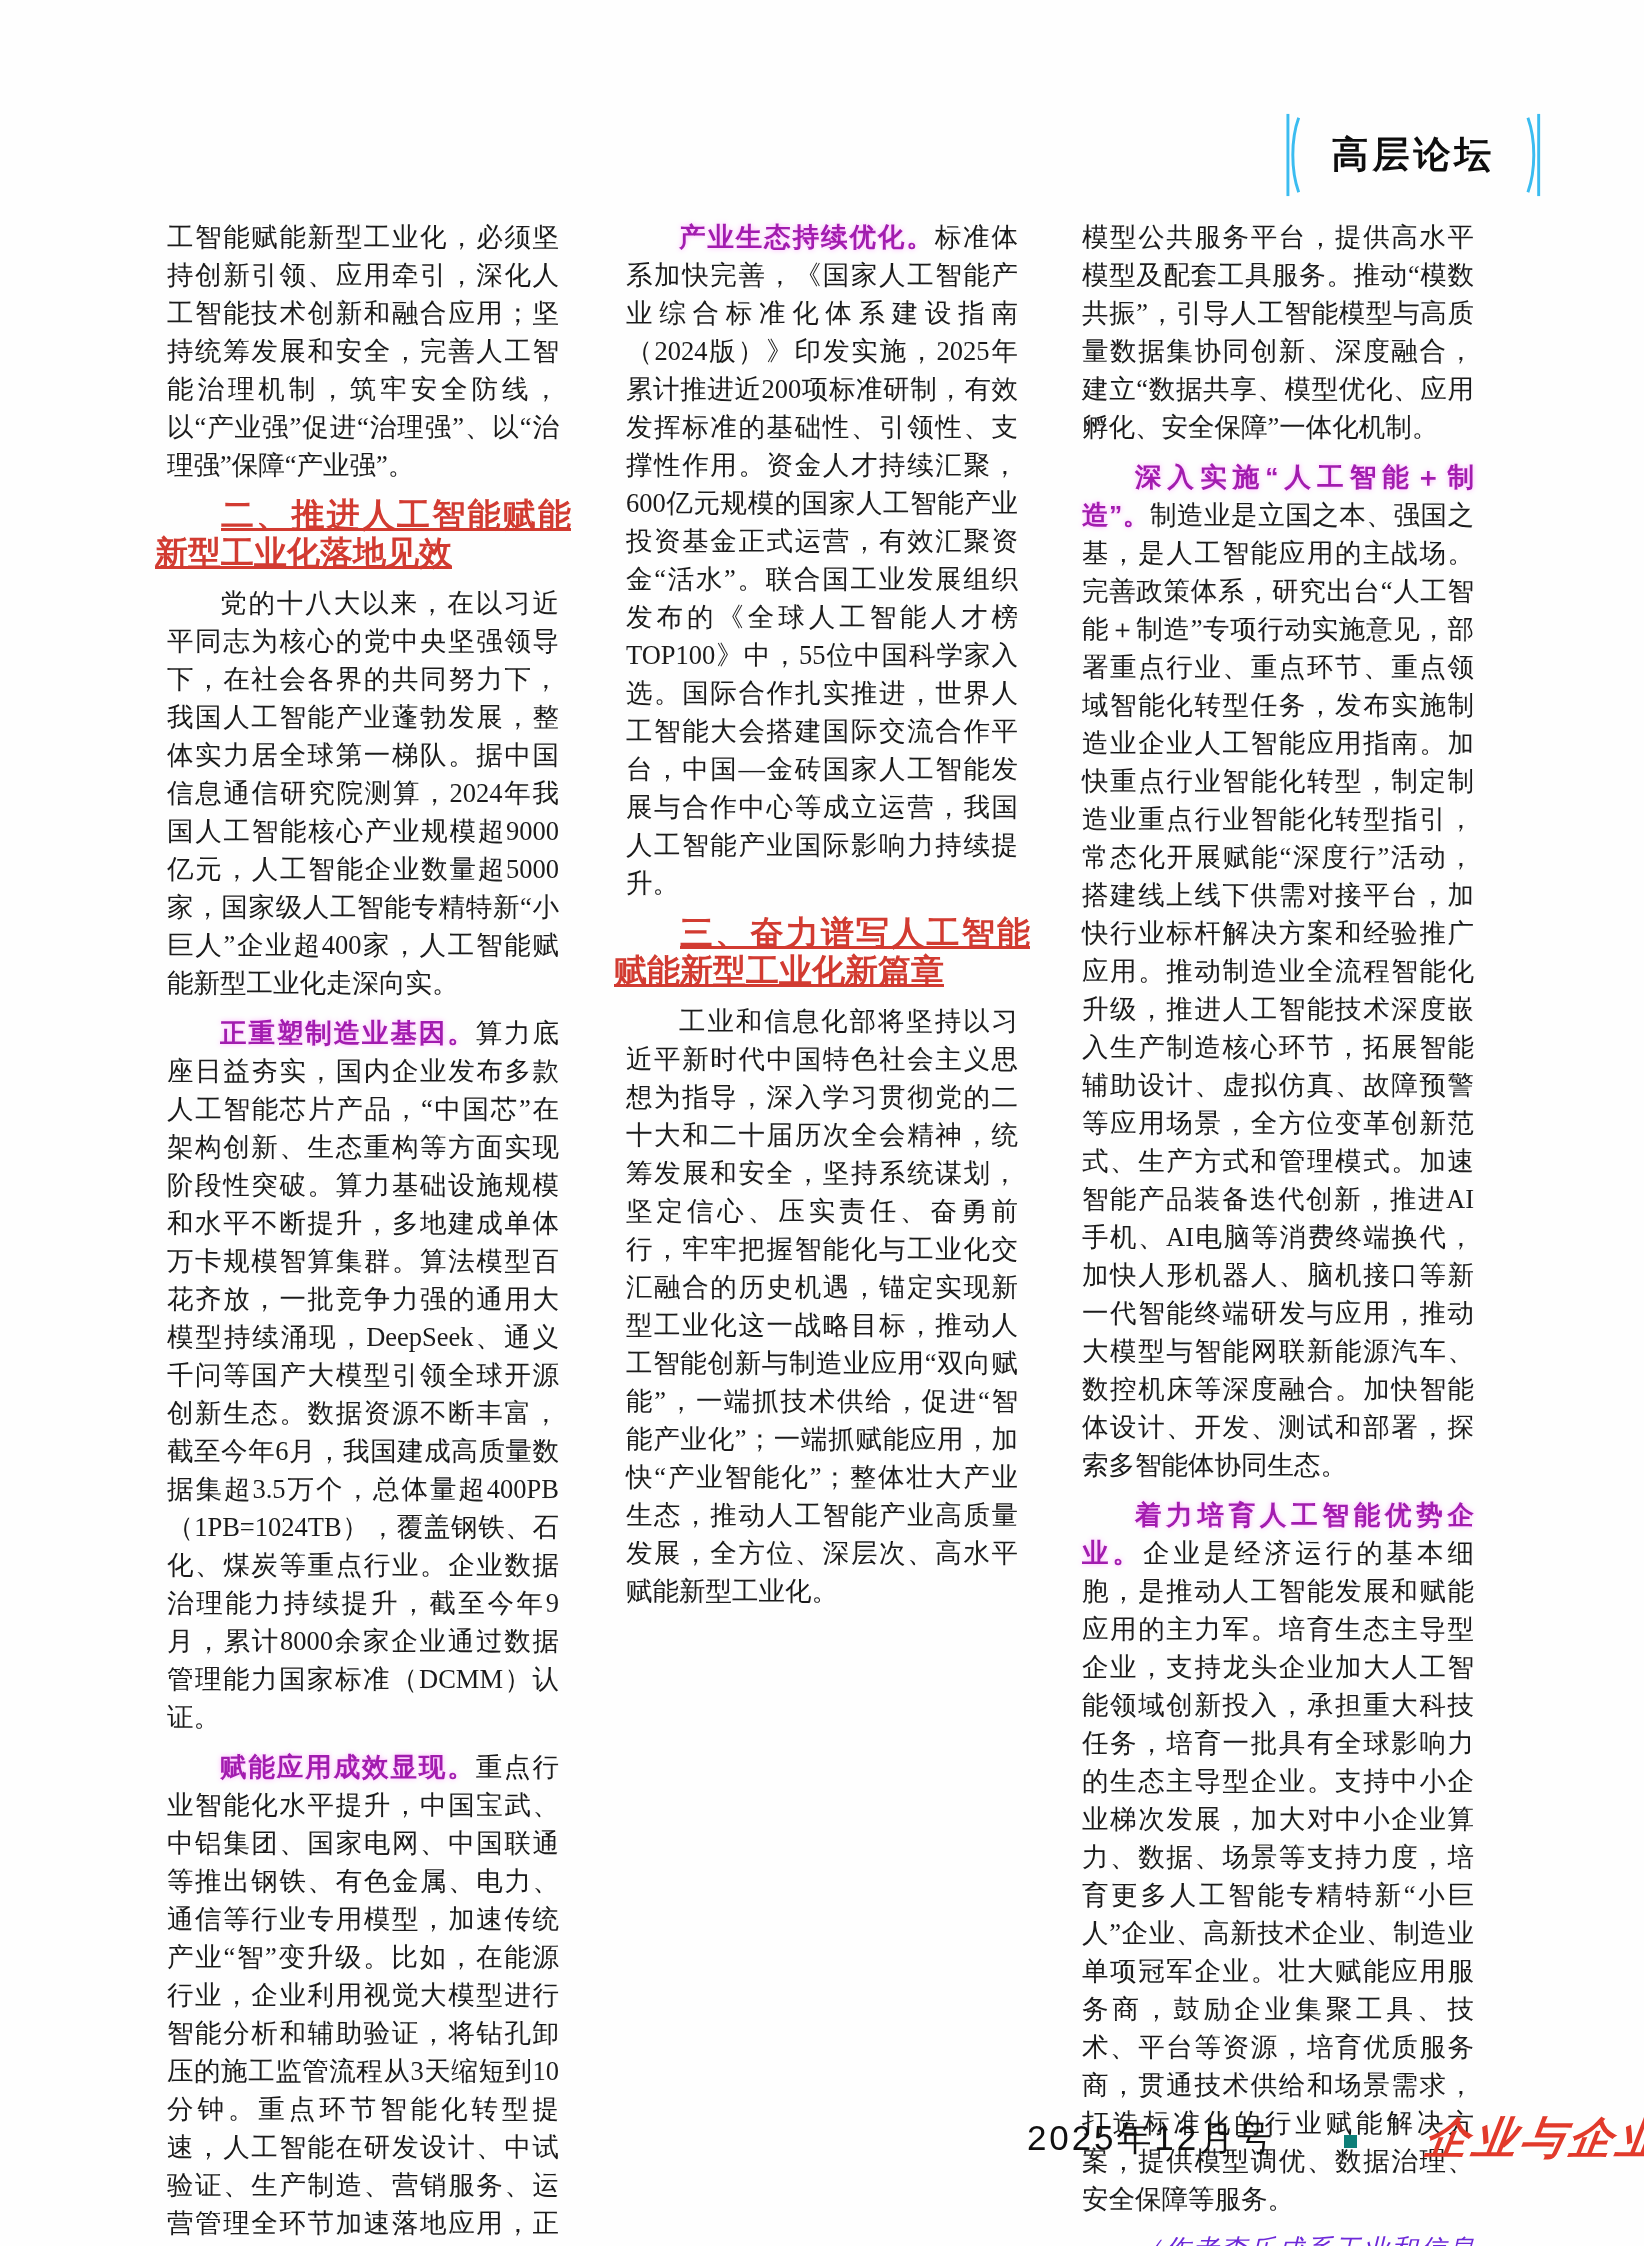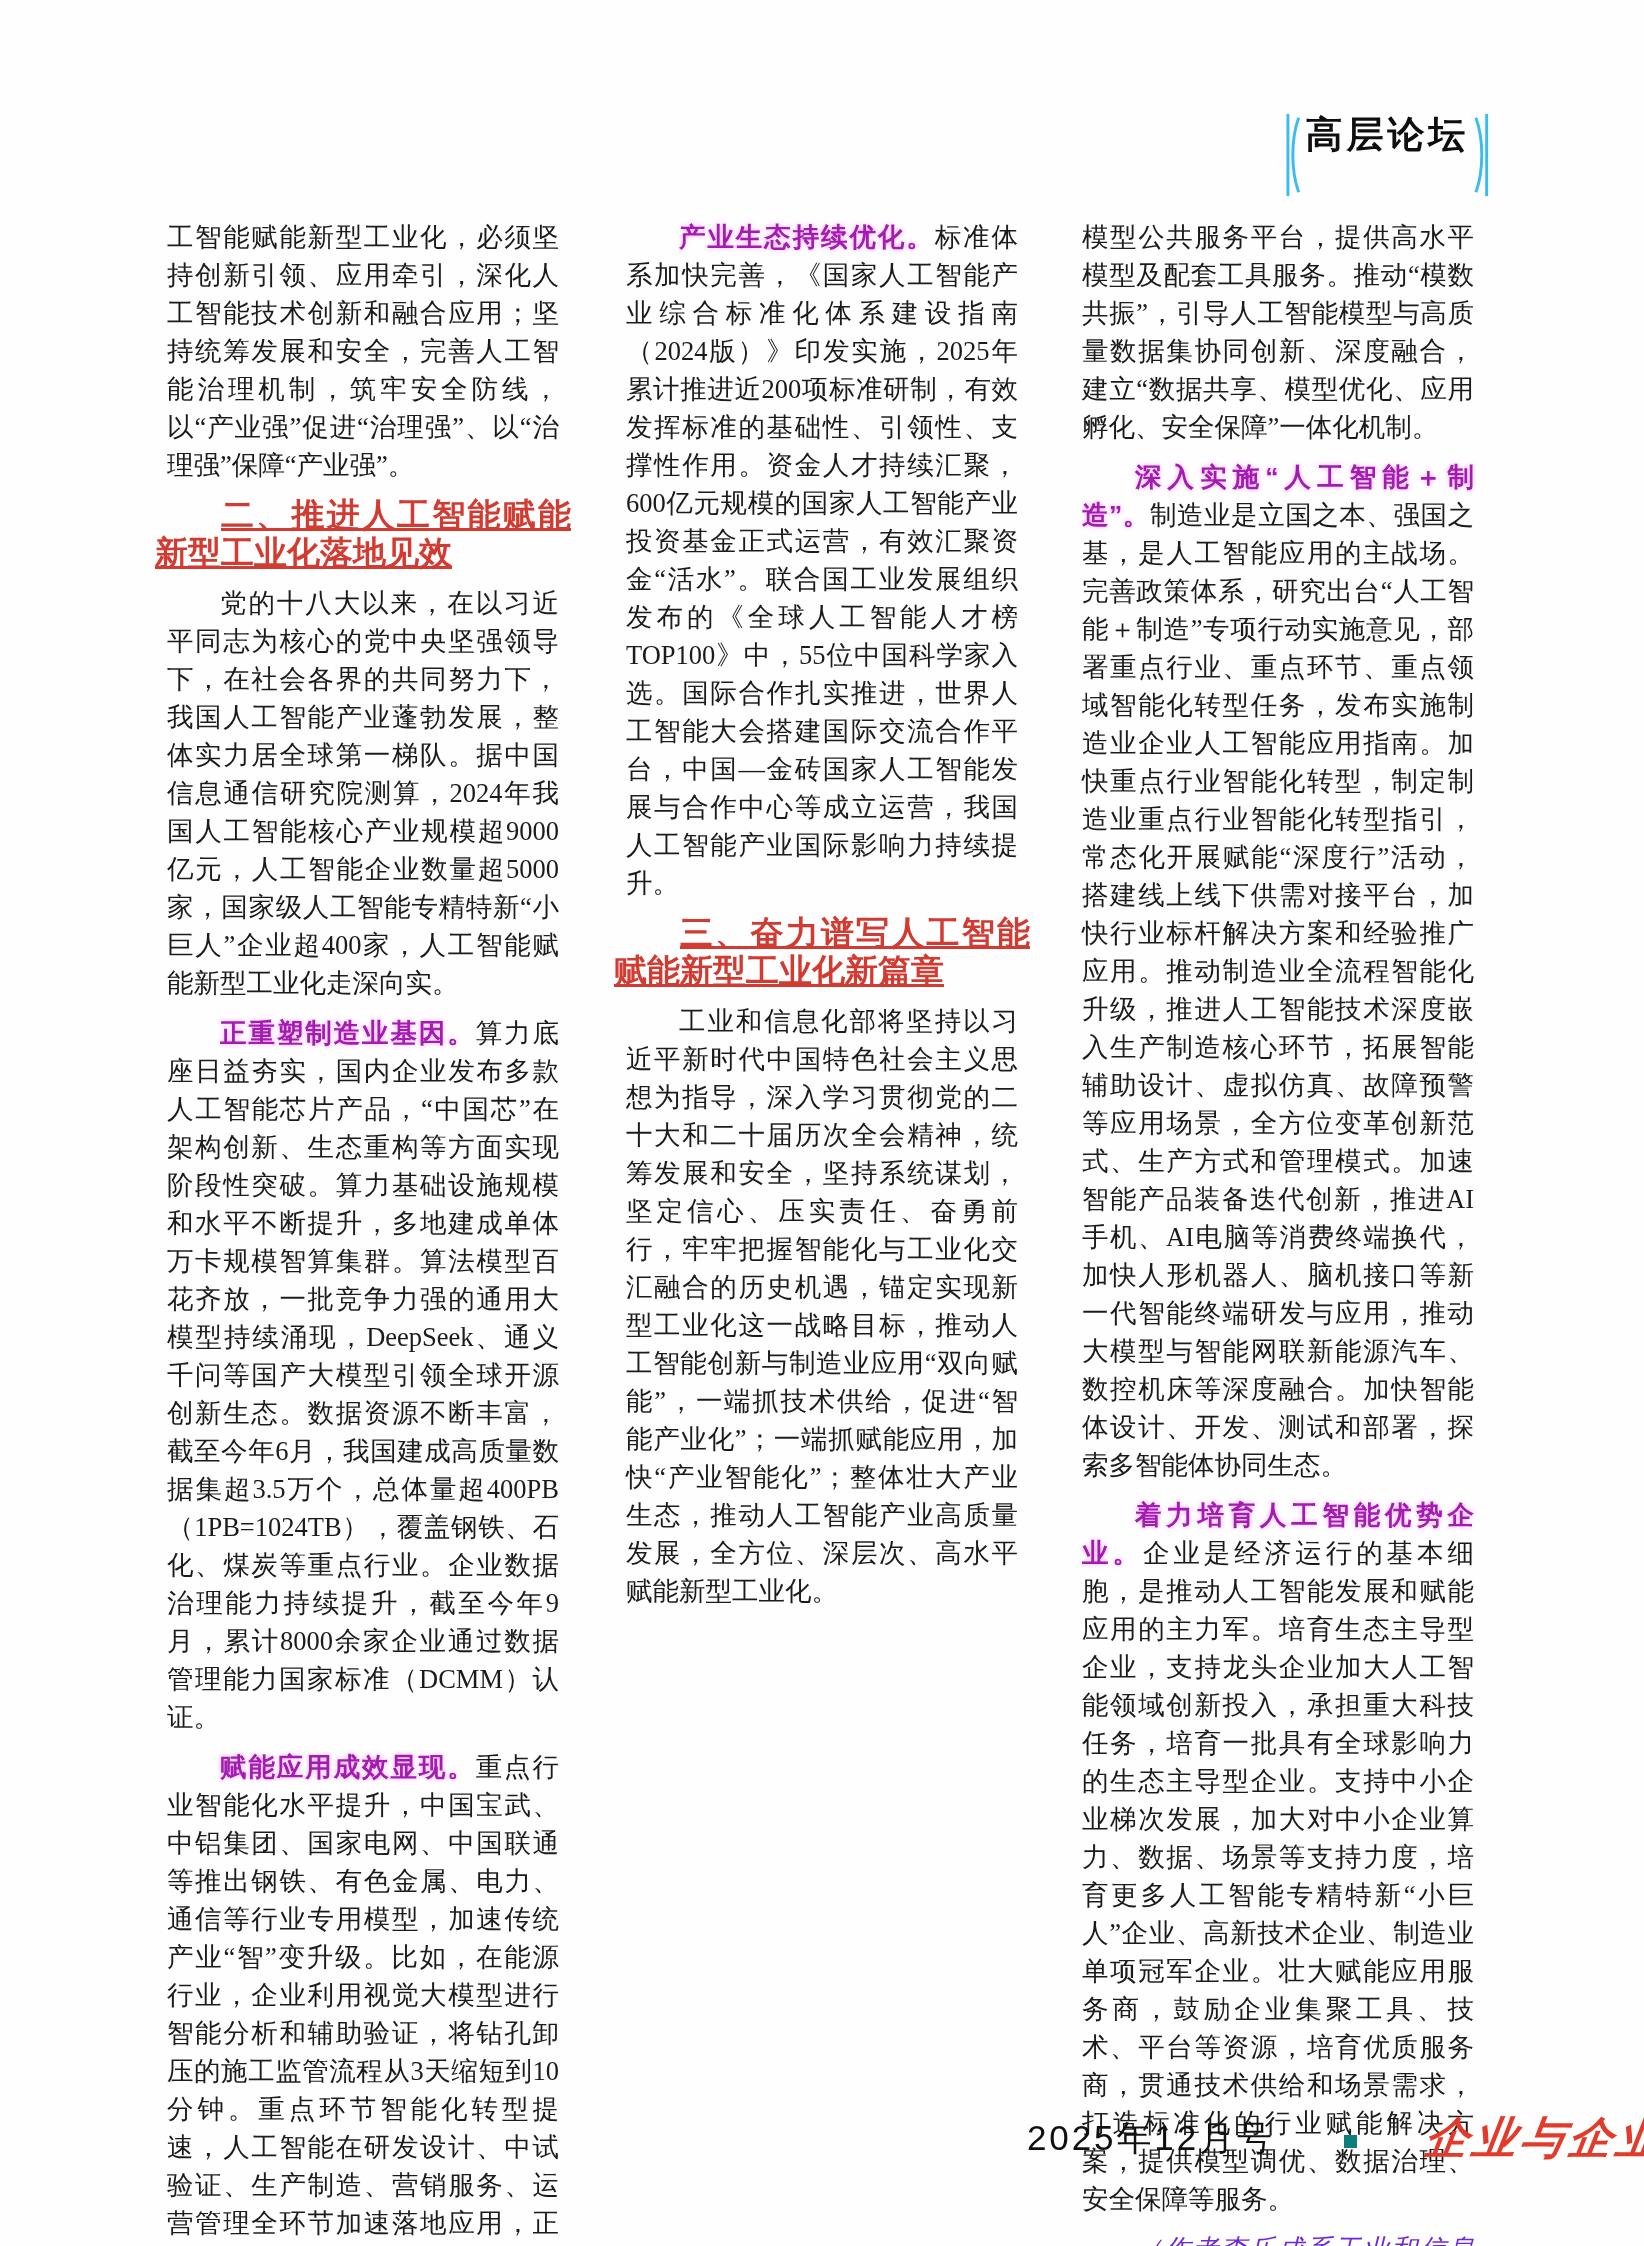--- a/index.html
+++ b/index.html
@@ -6,21 +6,21 @@
   body{
     width:1645px;height:2247px;position:relative;overflow:hidden;
     background:#ffffff;
     font-family:"Liberation Serif","DejaVu Serif",serif;
   }
   .page{position:absolute;inset:0;background:#fefefe;}
 
   
   .badge{
     position:absolute;left:1284px;top:110px;height:90px;
-    display:flex;gap:2px;
+    display:flex;align-items:center;gap:28px;
   }
   .badge-title{
     font-family:"Liberation Serif","DejaVu Serif",serif;
     font-weight:bold;font-size:37px;color:#0e0e0e;letter-spacing:3.9px;
     white-space:nowrap;
   }
   .bracket{display:block;flex:0 0 auto;}
 
   
   .col{

